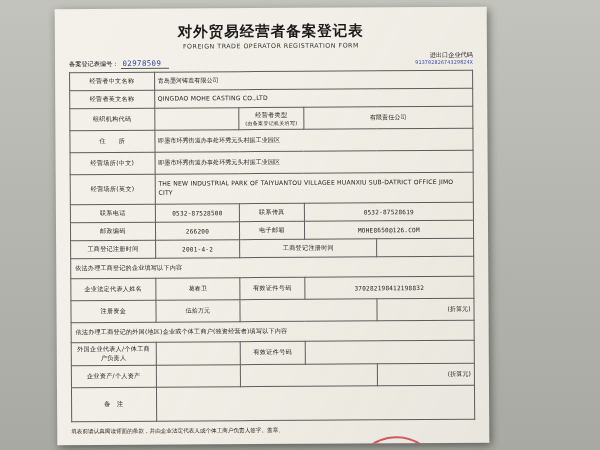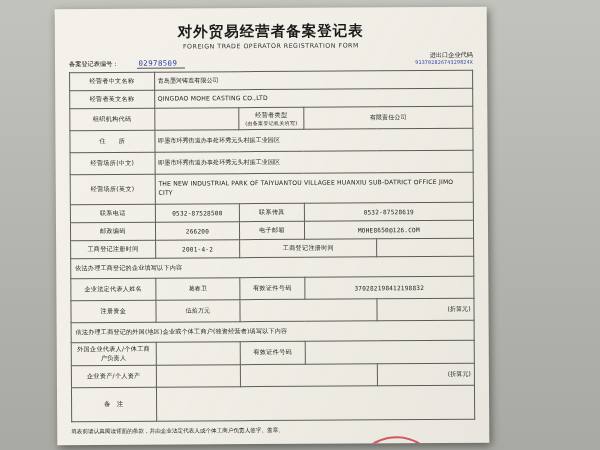--- a/index.html
+++ b/index.html
@@ -29,21 +29,21 @@
   }
   .doc{position:relative;z-index:2;padding:10px 14px 8px 14px;color:#1a1a1a;}
 
   
   .title{
     text-align:center;font-weight:bold;font-size:14.5px;letter-spacing:1px;
     margin:4px 0 1px 0;
   }
   .subtitle{text-align:center;font-size:6.3px;letter-spacing:.5px;color:#333;margin-bottom:2px;}
   .hdr-row{display:flex;align-items:flex-end;justify-content:space-between;font-size:6.2px;margin-bottom:3px;}
-  .hdr-left{display:flex;align-items:flex-end;gap:18px;}
+  .hdr-left{display:flex;align-items:flex-end;gap:2px;}
   .hdr-left .lbl{white-space:nowrap;}
   .hdr-num{color:#2b3ea8;font-family:"DejaVu Sans Mono","Liberation Mono",monospace;
     font-size:7.4px;letter-spacing:.4px;border-bottom:1px solid #555;padding:0 8px 0 2px;}
   .hdr-right{text-align:right;font-size:6.2px;line-height:1.5;}
   .hdr-right .code{font-family:"DejaVu Sans Mono","Liberation Mono",monospace;font-size:5px;color:#2b3ea8;letter-spacing:.2px;}
 
   
   table.frm{width:100%;border-collapse:collapse;table-layout:fixed;}
   table.frm td{
     border:1px solid #5d5d5d;

